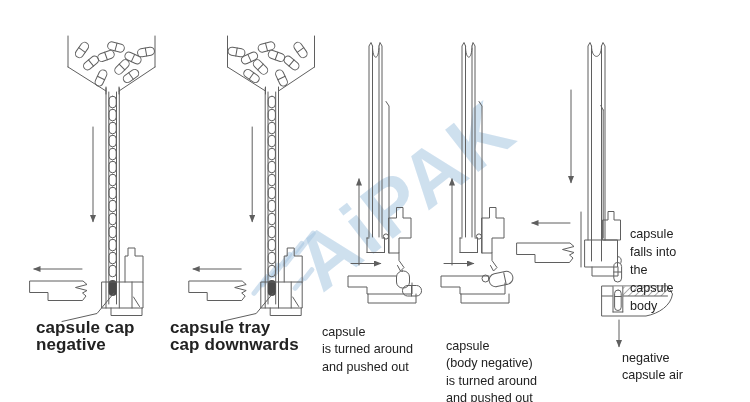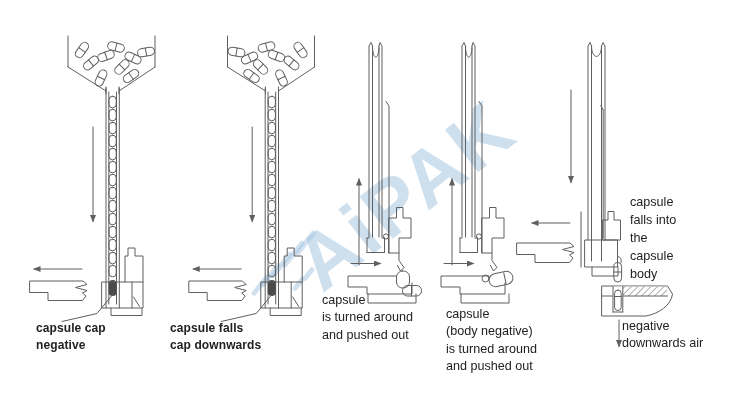--- a/index.html
+++ b/index.html
@@ -9,24 +9,24 @@
   .wm-layer{position:absolute;inset:0;z-index:0;}
   .wm-text{position:absolute;left:235px;top:135px;width:340px;height:120px;
            display:flex;align-items:center;justify-content:center;
            transform:rotate(-38deg);font-size:78px;font-weight:bold;letter-spacing:3px;
            color:var(--watermark);opacity:.52;user-select:none;}
   .wm-slash{position:absolute;width:5px;border-radius:2.5px;background:var(--watermark);
             opacity:.5;transform:rotate(38deg);}
   svg.art{position:absolute;left:0;top:0;z-index:1;}
   .ln{fill:none;stroke:var(--line);stroke-width:1;stroke-linejoin:round;stroke-linecap:round;}
   .dk{fill:#4a4a4a;stroke:none;}
-  .cap{position:absolute;z-index:2;font-size:12px;font-weight:bold;line-height:16.5px;
+  .cap{position:absolute;z-index:2;font-size:17px;font-weight:bold;line-height:16.5px;
        color:var(--text);letter-spacing:.1px;white-space:nowrap;}
   .capS{position:absolute;z-index:2;font-size:12.6px;font-weight:400;line-height:17.4px;
-        color:var(--text);white-space:nowrap;}
+        color:var(--text);white-space:nowrap;margin-top:32px;}
 </style>
 </head>
 <body>
 
 <div class="stage-wrap">
 
   <div class="wm-layer">
     <div class="wm-text">AiPAK</div>
     <div class="wm-slash" style="left:258px;top:272px;height:26px;"></div>
     <div class="wm-slash" style="left:268px;top:260px;height:30px;"></div>
@@ -200,21 +200,21 @@
       </g>
       <line class="ln" x1="619" y1="320" x2="619" y2="346.5" marker-end="url(#ah)"></line>
     </g>
   </svg>
 
   <div class="cap" style="left:36px;top:320px;">
     <div>capsule cap</div>
     <div>negative</div>
   </div>
   <div class="cap" style="left:170px;top:320px;">
-    <div>capsule falls</div>
+    <div>capsule tray</div>
     <div>cap downwards</div>
   </div>
   <div class="capS" style="left:322px;top:292px;">
     <div>capsule</div>
     <div>is turned around</div>
     <div>and pushed out</div>
   </div>
   <div class="capS" style="left:446px;top:306px;">
     <div>capsule</div>
     <div>(body negative)</div>
@@ -223,16 +223,16 @@
   </div>
   <div class="capS" style="left:630px;top:193px;line-height:18px;">
     <div>capsule</div>
     <div>falls into</div>
     <div>the</div>
     <div>capsule</div>
     <div>body</div>
   </div>
   <div class="capS" style="left:622px;top:318px;line-height:17px;">
     <div>negative</div>
-    <div>downwards air</div>
+    <div>capsule air</div>
   </div>
 
 </div>
 
 </body></html>

